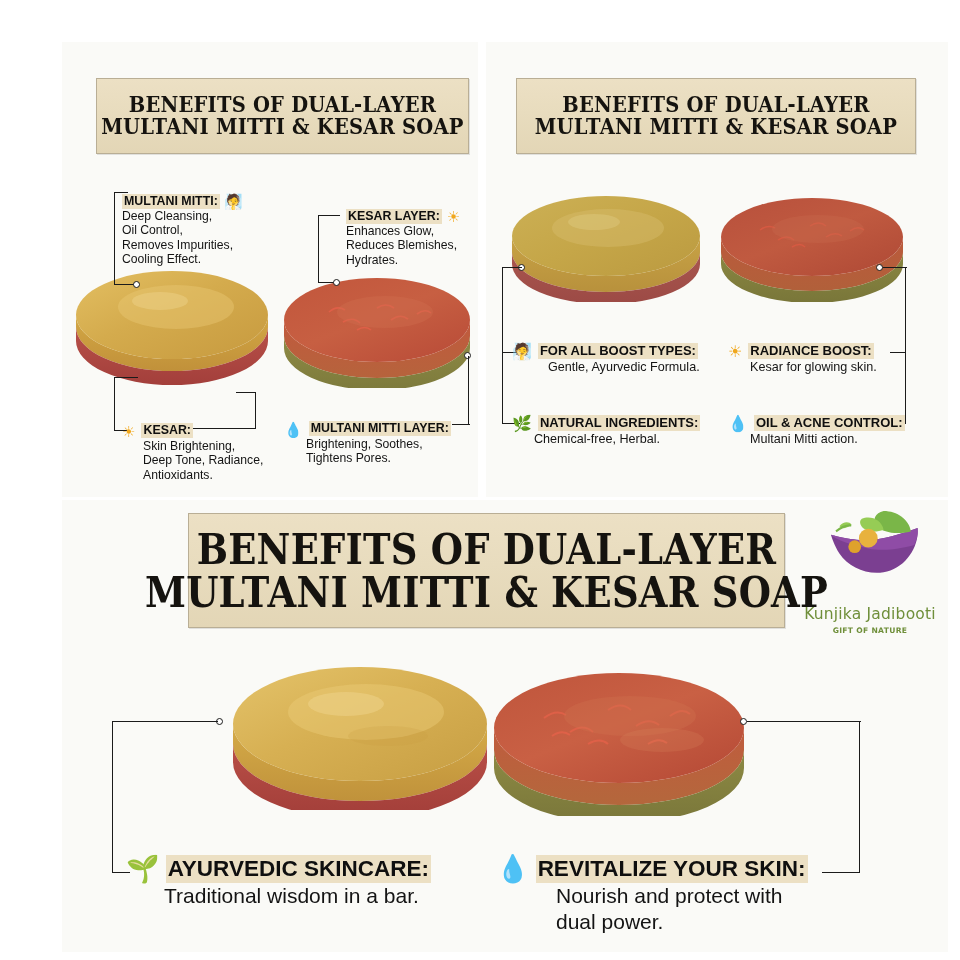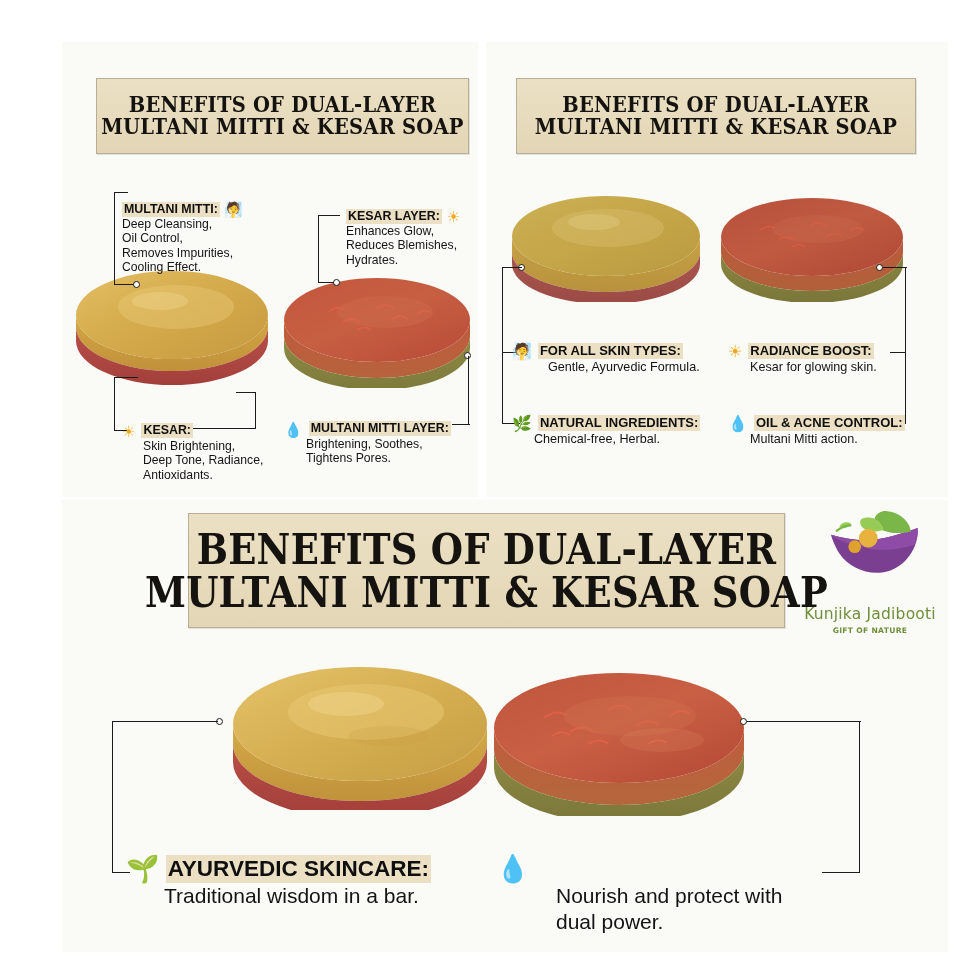--- a/index.html
+++ b/index.html
@@ -177,21 +177,21 @@
   <div class="cn h" style="left:114px; top:430px; width:14px;"></div>
   <div class="cn h" style="left:114px; top:377px; width:24px;"></div>
 
   <div class="cn h" style="left:186px; top:428px; width:70px;"></div>
   <div class="cn v" style="left:255px; top:392px; height:37px;"></div>
   <div class="cn h" style="left:236px; top:392px; width:20px;"></div>
   <div class="dot" style="left:464px; top:352px;"></div>
   <div class="cn h" style="left:452px; top:424px; width:18px;"></div>
   <div class="cn v" style="left:468px; top:356px; height:69px;"></div>
 
-  <div class="lbl sz-s" style="left:122px; top:202px; width:190px;">
+  <div class="lbl sz-s" style="left:122px; top:194px; width:190px;">
     <div class="lbl-row ic-after">
       <span class="lbl-head">MULTANI MITTI:</span>
       <span class="lbl-ic">🧖</span>
     </div>
     <div class="lbl-body">Deep Cleansing,
 Oil Control,
 Removes Impurities,
 Cooling Effect.</div>
   </div>
 
@@ -294,21 +294,21 @@
 
   <div class="dot" style="left:876px; top:264px;"></div>
   <div class="cn h" style="left:883px; top:267px; width:24px;"></div>
   <div class="cn v" style="left:905px; top:267px; height:157px;"></div>
   <div class="cn h" style="left:888px; top:423px; width:18px;"></div>
   <div class="cn h" style="left:890px; top:352px; width:16px;"></div>
 
   <div class="lbl sz-m" style="left:512px; top:343px; width:200px;">
     <div class="lbl-row ic-before">
       <span class="lbl-ic">🧖</span>
-      <span class="lbl-head">FOR ALL SKIN TYPES:</span>
+      <span class="lbl-head">FOR ALL BOOST TYPES:</span>
     </div>
     <div class="lbl-body" style="margin-left:36px;">Gentle, Ayurvedic Formula.</div>
   </div>
 
   <div class="lbl sz-m" style="left:728px; top:343px; width:200px;">
     <div class="lbl-row ic-before">
       <span class="lbl-ic" style="color:#f0a71c;">☀</span>
       <span class="lbl-head">RADIANCE BOOST:</span>
     </div>
     <div class="lbl-body" style="margin-left:22px;">Kesar for glowing skin.</div>
@@ -425,18 +425,19 @@
     <div class="lbl-row ic-before">
       <span class="lbl-ic" style="color:#53a23b;">🌱</span>
       <span class="lbl-head">AYURVEDIC SKINCARE:</span>
     </div>
     <div class="lbl-body" style="margin-left:38px;">Traditional wisdom in a bar.</div>
   </div>
 
   <div class="lbl sz-l" style="left:496px; top:855px; width:360px;">
     <div class="lbl-row ic-before">
       <span class="lbl-ic" style="color:#67b2e0;">💧</span>
+      <span class="lbl-head">REVITALIZE YOUR SKIN:</span>
     </div>
     <div class="lbl-body" style="margin-left:60px;">Nourish and protect with
 dual power.</div>
   </div>
 
 </div>
 
 </body></html>

